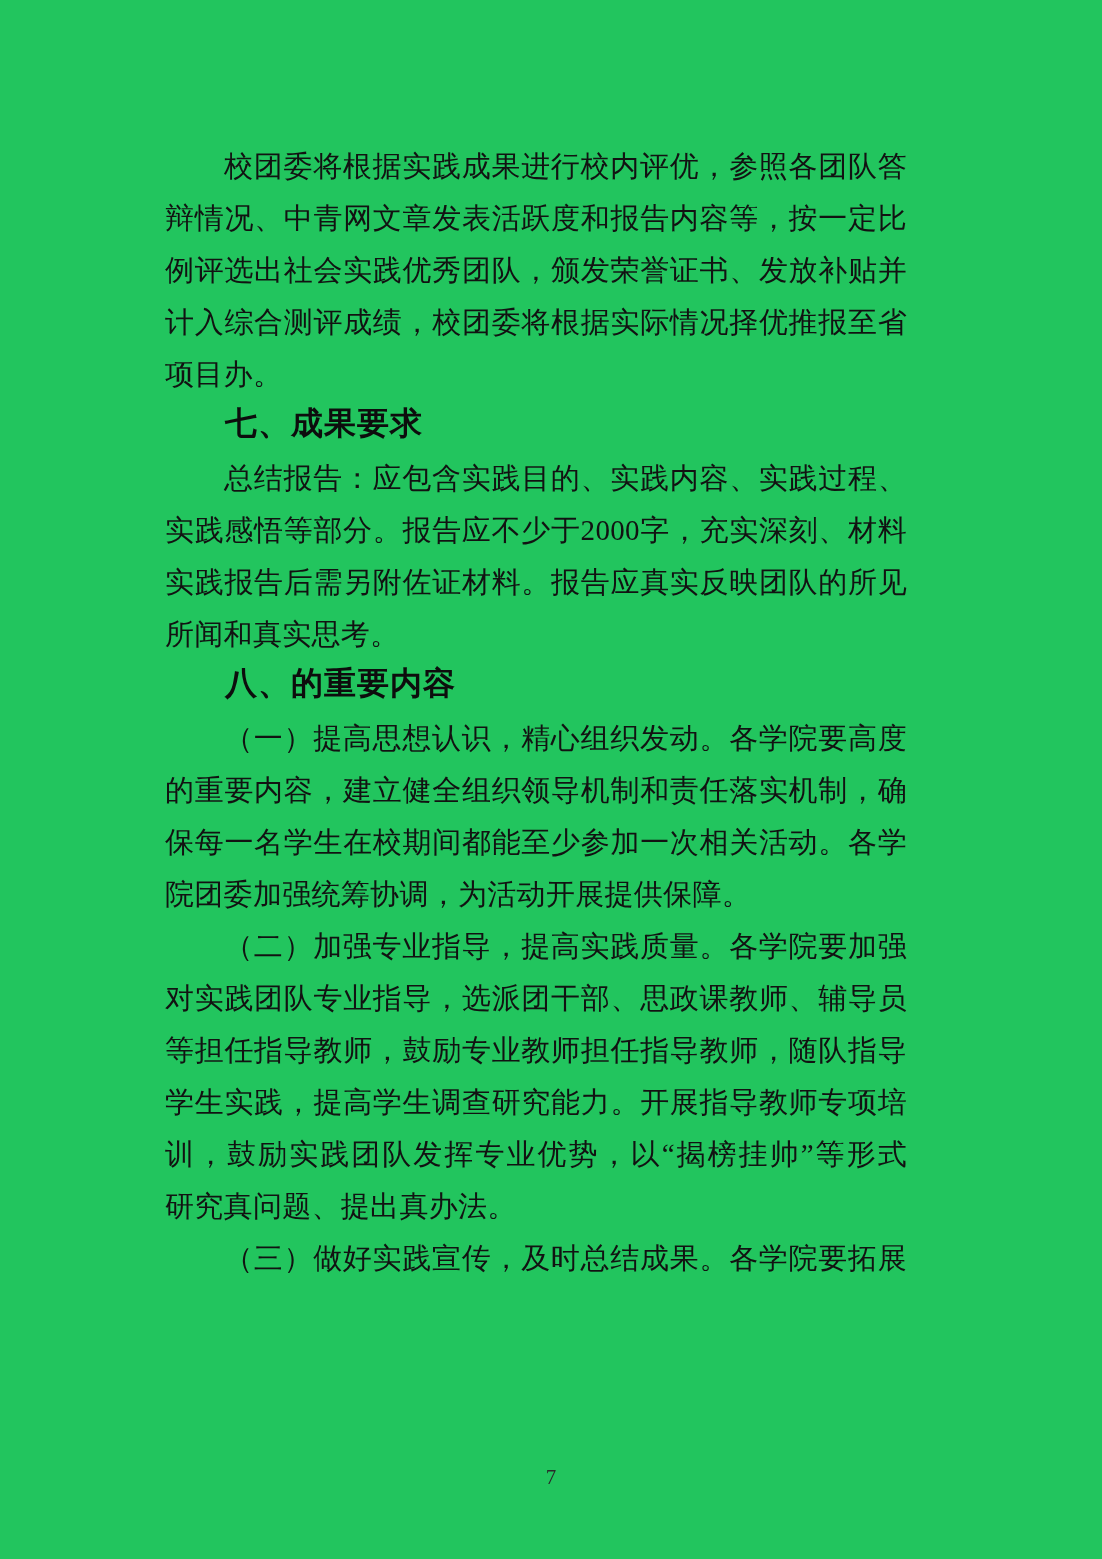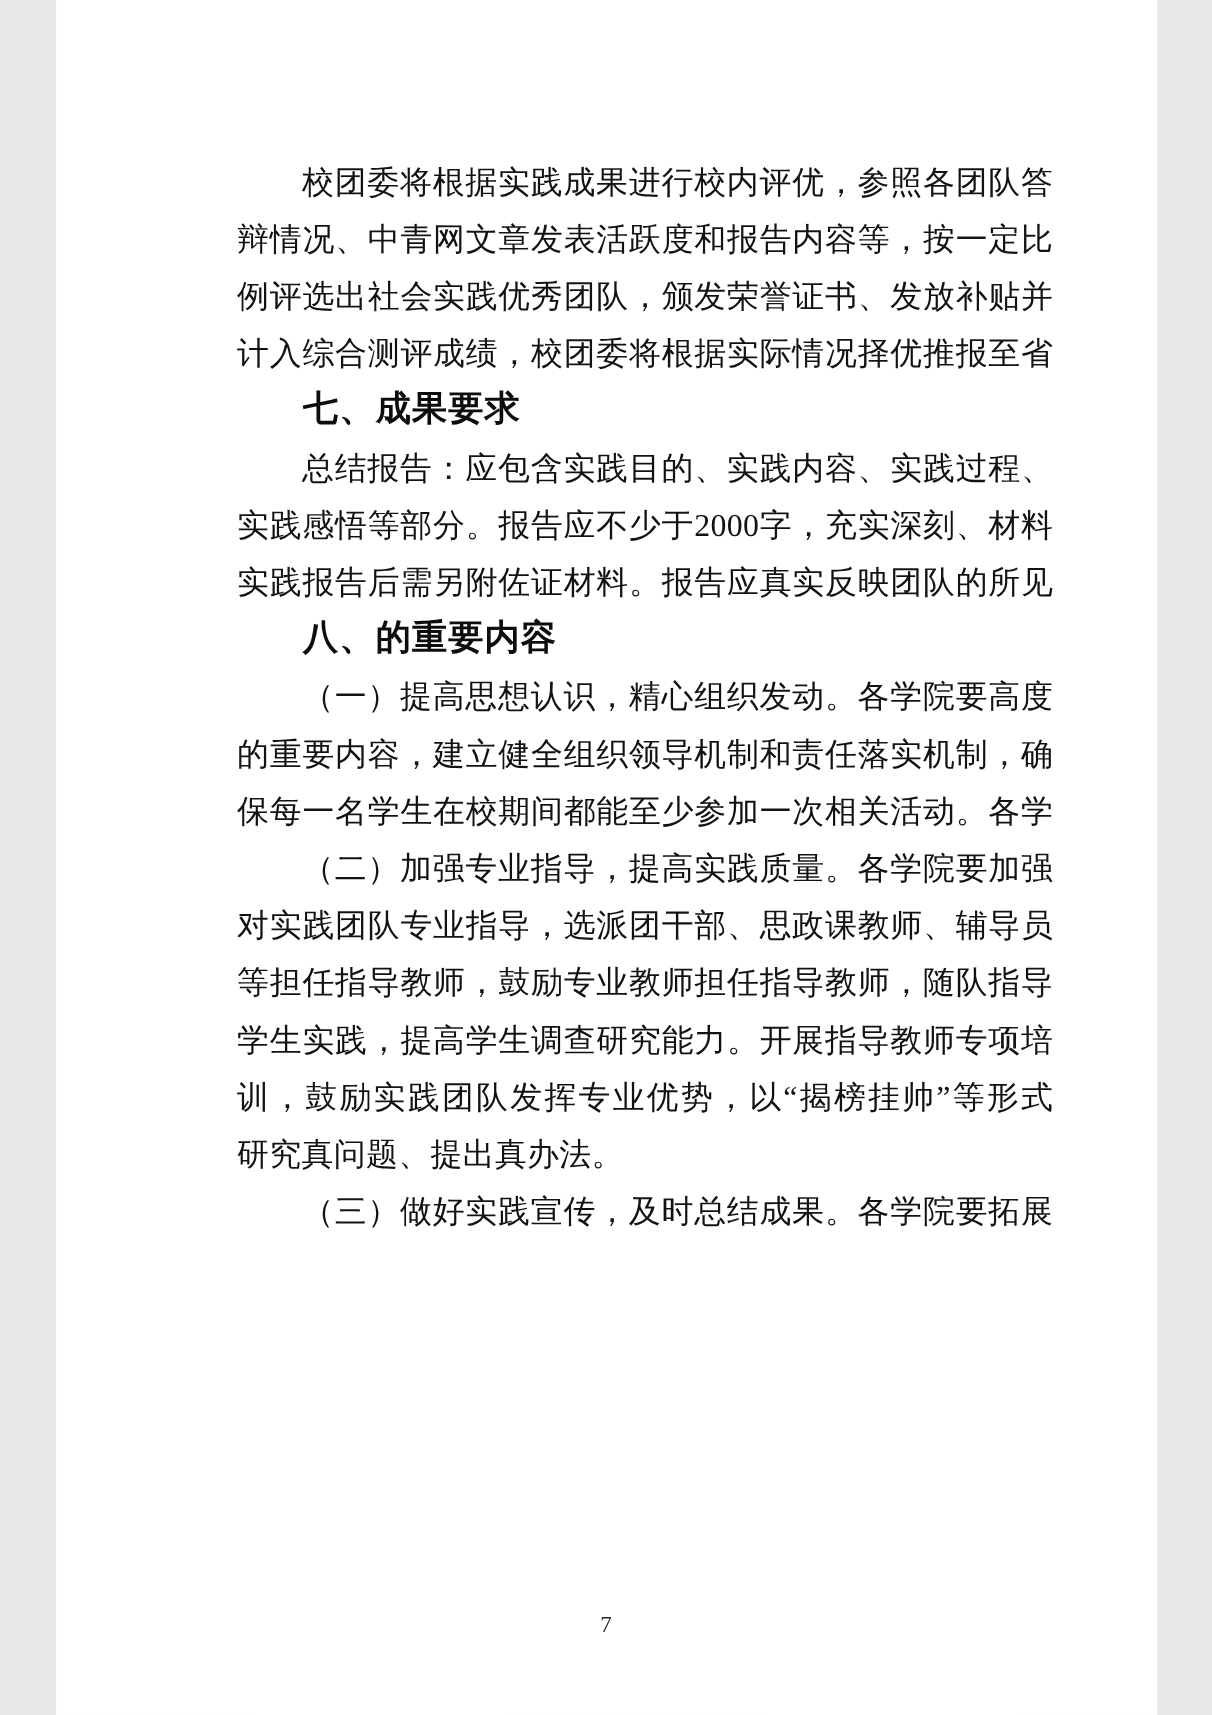--- a/index.html
+++ b/index.html
@@ -1,21 +1,21 @@
 <!DOCTYPE html>
 <html><head>
 <meta charset="utf-8">
 <style>
   html, body { margin: 0; padding: 0; background: #e8e8e8; }
   .page {
     position: relative;
-    width: 1001px;
+    width: 1102px;
     height: 1559px;
     margin: 0 auto;
-    background: #ffffff;
+    background: #22c55e;
     color: #111111;
     font-family: "Liberation Serif", serif;
     overflow: hidden;
   }
   .text-block {
     position: absolute;
     left: 165px;
     top: 140px;
     width: 742px;
   }
@@ -55,28 +55,31 @@
 </style>
 </head>
 <body>
 
 <div class="page">
   <div class="text-block">
       <div class="line indent">校团委将根据实践成果进行校内评优，参照各团队答</div>
       <div class="line">辩情况、中青网文章发表活跃度和报告内容等，按一定比</div>
       <div class="line">例评选出社会实践优秀团队，颁发荣誉证书、发放补贴并</div>
       <div class="line">计入综合测评成绩，校团委将根据实际情况择优推报至省</div>
+      <div class="line final">项目办。</div>
       <div class="heading">七、成果要求</div>
       <div class="line indent">总结报告：应包含实践目的、实践内容、实践过程、</div>
       <div class="line">实践感悟等部分。报告应不少于2000字，充实深刻、材料</div>
       <div class="line">实践报告后需另附佐证材料。报告应真实反映团队的所见</div>
+      <div class="line final">所闻和真实思考。</div>
       <div class="heading">八、的重要内容</div>
       <div class="line indent">（一）提高思想认识，精心组织发动。各学院要高度</div>
       <div class="line">的重要内容，建立健全组织领导机制和责任落实机制，确</div>
       <div class="line">保每一名学生在校期间都能至少参加一次相关活动。各学</div>
+      <div class="line final">院团委加强统筹协调，为活动开展提供保障。</div>
       <div class="line indent">（二）加强专业指导，提高实践质量。各学院要加强</div>
       <div class="line">对实践团队专业指导，选派团干部、思政课教师、辅导员</div>
       <div class="line">等担任指导教师，鼓励专业教师担任指导教师，随队指导</div>
       <div class="line">学生实践，提高学生调查研究能力。开展指导教师专项培</div>
       <div class="line">训，鼓励实践团队发挥专业优势，以“揭榜挂帅”等形式</div>
       <div class="line final">研究真问题、提出真办法。</div>
       <div class="line indent">（三）做好实践宣传，及时总结成果。各学院要拓展</div>
     </div>
   <div class="page-number">7</div>
 </div>

